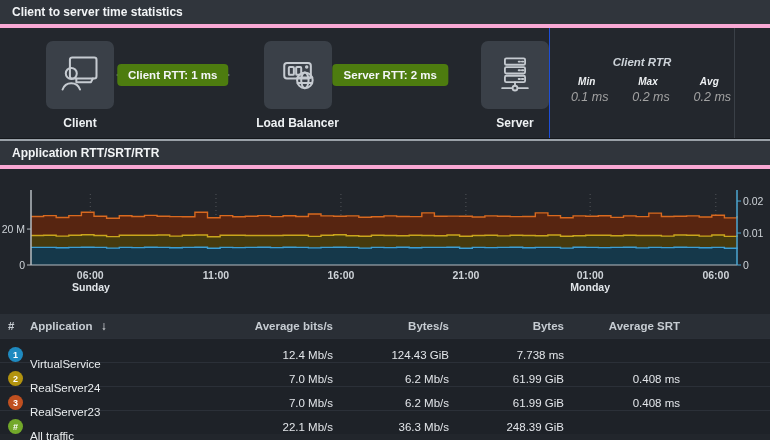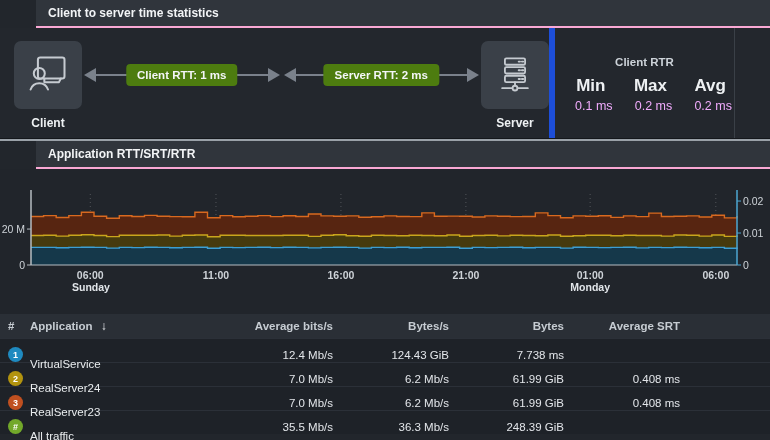--- a/index.html
+++ b/index.html
@@ -8,51 +8,51 @@
     font-family:"Liberation Sans","DejaVu Sans",sans-serif;
     background:#22262c; color:#e8ebee;
     -webkit-font-smoothing:antialiased;
   }
   .app { position:relative; width:770px; height:440px; }
 
   
   .panel-header {
     height:28px; background:#30353c; display:flex; align-items:center;
     padding:0 12px; font-size:12px; font-weight:700; color:#f2f4f6;
-    border-bottom:2px solid #f9a8d4;
-    margin-left:36px;
+    border-bottom:4px solid #f9a8d4;
   }
 
   
   .topo-row { height:110px; display:flex; background:#23272d; }
   .topo-diagram { width:549px; display:flex; align-items:flex-start; padding:13px 0 0 14px; }
-  .node { display:flex; flex-direction:column; align-items:center; width:68px; flex:none; }
+  .node { display:flex; flex-direction:column; align-items:center; width:68px; flex:none;margin-left:32px; }
   .node-card {
     width:68px; height:68px; background:#3a4048; border-radius:7px;
     display:flex; align-items:center; justify-content:center;
   }
   .node-label { margin-top:7px; font-size:12px; font-weight:700; color:#eef1f3; white-space:nowrap; }
   .link { flex:1; height:68px; display:flex; align-items:center; position:relative; padding:0 2px; }
   .link-line { flex:1; height:2px; background:#7a818b; }
   .ah { width:0; height:0; border-top:7px solid transparent; border-bottom:7px solid transparent; flex:none; }
   .ah-left  { border-right:12px solid #7a818b; }
   .ah-right { border-left:12px solid #7a818b; }
   .link-pill {
     position:absolute; left:50%; top:50%; transform:translate(-50%,-50%);
     background:#4d7c0f; border-radius:4px; padding:5px 11px;
     font-size:11.5px; font-weight:700; color:#f4f6f8; white-space:nowrap;
   }
   .rtr-panel {
-    width:186px; border-left:6px solid #1d4ed8; border-right:1px solid #3a4047;
+    width:186px; border-left:1px solid #1d4ed8; border-right:1px solid #3a4047;
     padding-top:28px;
+    font-style:italic;
   }
   .rtr-title { text-align:center; font-size:11.5px; font-weight:700; color:#cdd3d9; margin-bottom:8px; }
   .rtr-grid { display:grid; grid-template-columns:1fr 1fr 1fr; text-align:center; }
-  .rtr-label { font-size:17px; font-weight:700; color:#eef1f3; margin-bottom:3px;padding-left:12px; }
-  .rtr-value { font-size:12.5px; color:#f0abfc;margin-left:18px; }
+  .rtr-label { font-size:10px; font-weight:700; color:#eef1f3; margin-bottom:3px;padding-left:12px; }
+  .rtr-value { font-size:12.5px; color:#a3a3a3;margin-left:18px; }
   .topo-spacer { flex:1; }
 
   
   .bright-sep { height:3px; background:#14171b; border-bottom:2px solid #9aa1a8; }
 
   
   .chart-body { height:145px; background:#21252b; }
   svg text { font-family:"Liberation Sans","DejaVu Sans",sans-serif; }
 
   
@@ -100,20 +100,36 @@
         <div class="node-label">Client</div>
       </div>
 
       <div class="link">
         <span class="ah ah-left"></span>
         <span class="link-line"></span>
         <span class="ah ah-right"></span>
         <span class="link-pill">Client RTT: 1 ms</span>
       </div>
 
+      <div class="node">
+        <div class="node-card">
+          <span>
+            <svg width="44" height="44" viewBox="0 0 48 48" fill="none" stroke="#c6cbd1" stroke-width="2.2" stroke-linecap="round" stroke-linejoin="round">
+              <rect x="9" y="13" width="29" height="17" rx="3"></rect>
+              <rect x="14" y="17.5" width="5.5" height="8.5" rx="1"></rect>
+              <rect x="22" y="17.5" width="5.5" height="8.5" rx="1"></rect>
+              <circle cx="33.5" cy="17.5" r="0.8" fill="#c6cbd1"></circle>
+              <circle cx="31.5" cy="32" r="8.5"></circle>
+              <ellipse cx="31.5" cy="32" rx="4" ry="8.5"></ellipse>
+              <path d="M23.5 29 h16 M23.5 35 h16"></path>
+            </svg>
+          </span>
+        </div>
+        <div class="node-label">Load Balancer</div>
+      </div>
 
       <div class="link">
         <span class="ah ah-left"></span>
         <span class="link-line"></span>
         <span class="ah ah-right"></span>
         <span class="link-pill">Server RTT: 2 ms</span>
       </div>
 
       <div class="node">
         <div class="node-card">
@@ -242,19 +258,19 @@
       <div class="cell cell-num">61.99 GiB</div>
       <div class="cell cell-num">0.408 ms</div>
       <div></div>
     </div>
 
     <div class="t-row data-row">
       <div class="cell cell-badge">
           <span class="badge" style="background: rgb(114, 168, 42);">#</span>
         </div>
       <div class="cell cell-app">All traffic</div>
-      <div class="cell cell-num">35.5 Mb/s</div>
+      <div class="cell cell-num">22.1 Mb/s</div>
       <div class="cell cell-num">36.3 Mb/s</div>
       <div class="cell cell-num">248.39 GiB</div>
       <div></div>
     </div>
   </div>
 </div>
 
 </body></html>

